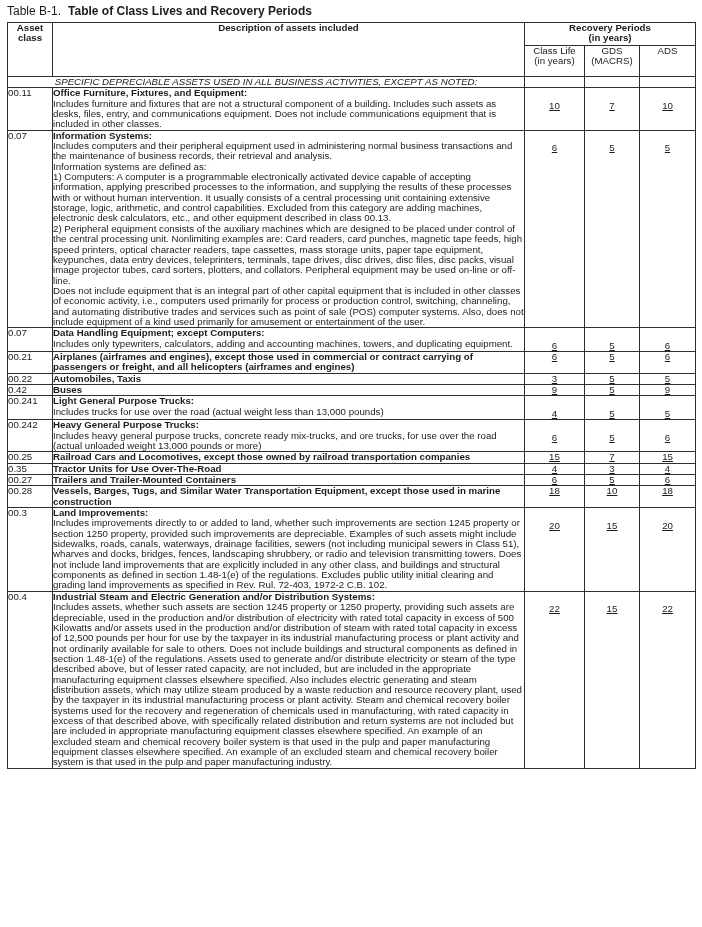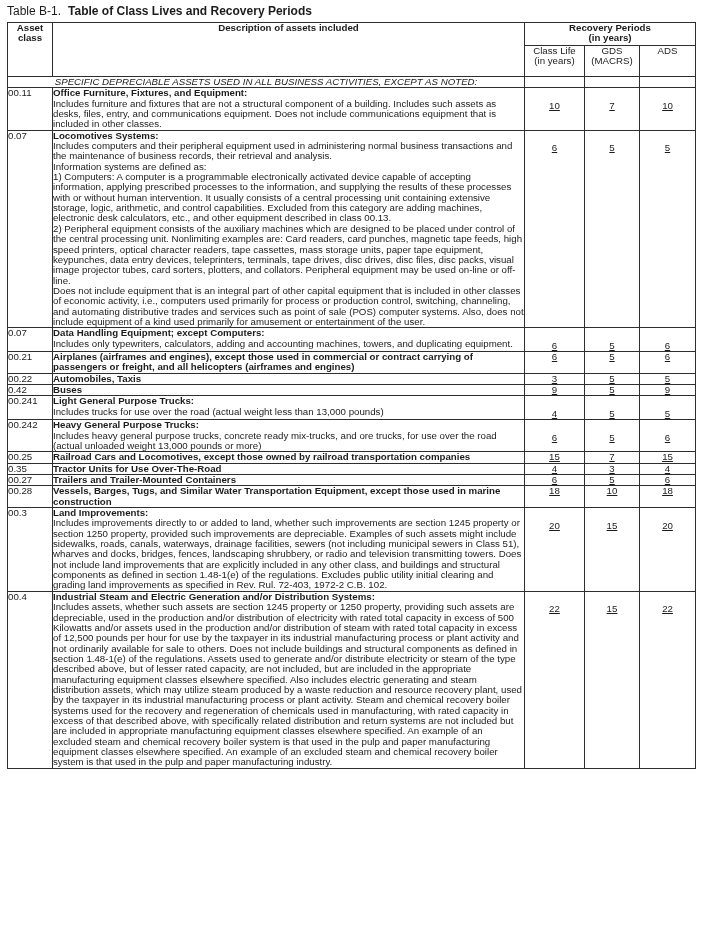--- a/index.html
+++ b/index.html
@@ -72,21 +72,21 @@
         <div class="row-body">Includes furniture and fixtures that are not a structural component of a building. Includes such assets as desks, files, entry, and communications equipment. Does not include communications equipment that is included in other classes.</div>
       </td>
       <td class="col-num">10</td>
       <td class="col-num">7</td>
       <td class="col-num">10</td>
     </tr>
 
     <tr class="has-body">
       <td class="col-class">0.07</td>
       <td class="col-desc">
-        <div class="row-title">Locomotives Systems:</div>
+        <div class="row-title">Information Systems:</div>
         <div class="row-body">Includes computers and their peripheral equipment used in administering normal business transactions and the maintenance of business records, their retrieval and analysis.
 Information systems are defined as:
 1) Computers: A computer is a programmable electronically activated device capable of accepting information, applying prescribed processes to the information, and supplying the results of these processes with or without human intervention. It usually consists of a central processing unit containing extensive storage, logic, arithmetic, and control capabilities. Excluded from this category are adding machines, electronic desk calculators, etc., and other equipment described in class 00.13.
 2) Peripheral equipment consists of the auxiliary machines which are designed to be placed under control of the central processing unit. Nonlimiting examples are: Card readers, card punches, magnetic tape feeds, high speed printers, optical character readers, tape cassettes, mass storage units, paper tape equipment, keypunches, data entry devices, teleprinters, terminals, tape drives, disc drives, disc files, disc packs, visual image projector tubes, card sorters, plotters, and collators. Peripheral equipment may be used on-line or off-line.
 Does not include equipment that is an integral part of other capital equipment that is included in other classes of economic activity, i.e., computers used primarily for process or production control, switching, channeling, and automating distributive trades and services such as point of sale (POS) computer systems. Also, does not include equipment of a kind used primarily for amusement or entertainment of the user.</div>
       </td>
       <td class="col-num">6</td>
       <td class="col-num">5</td>
       <td class="col-num">5</td>
     </tr>

